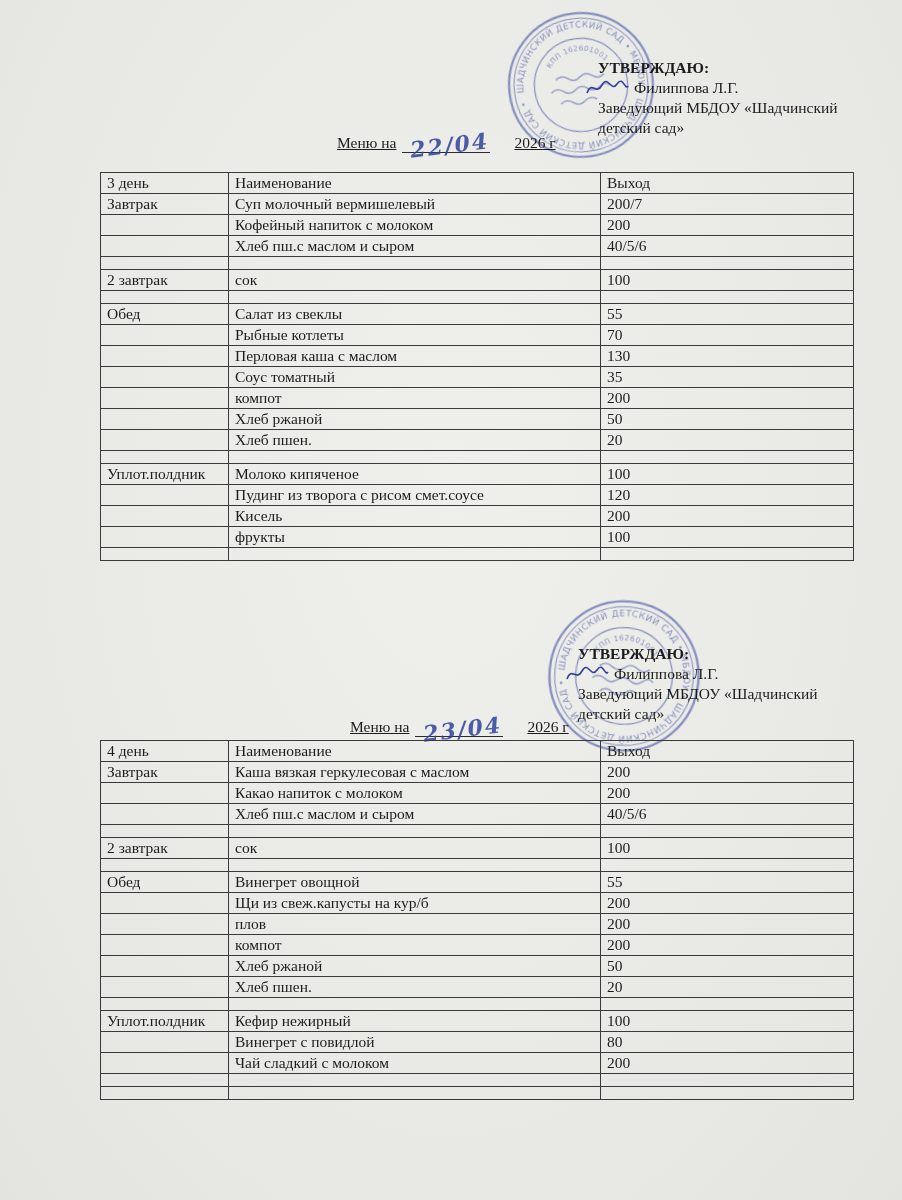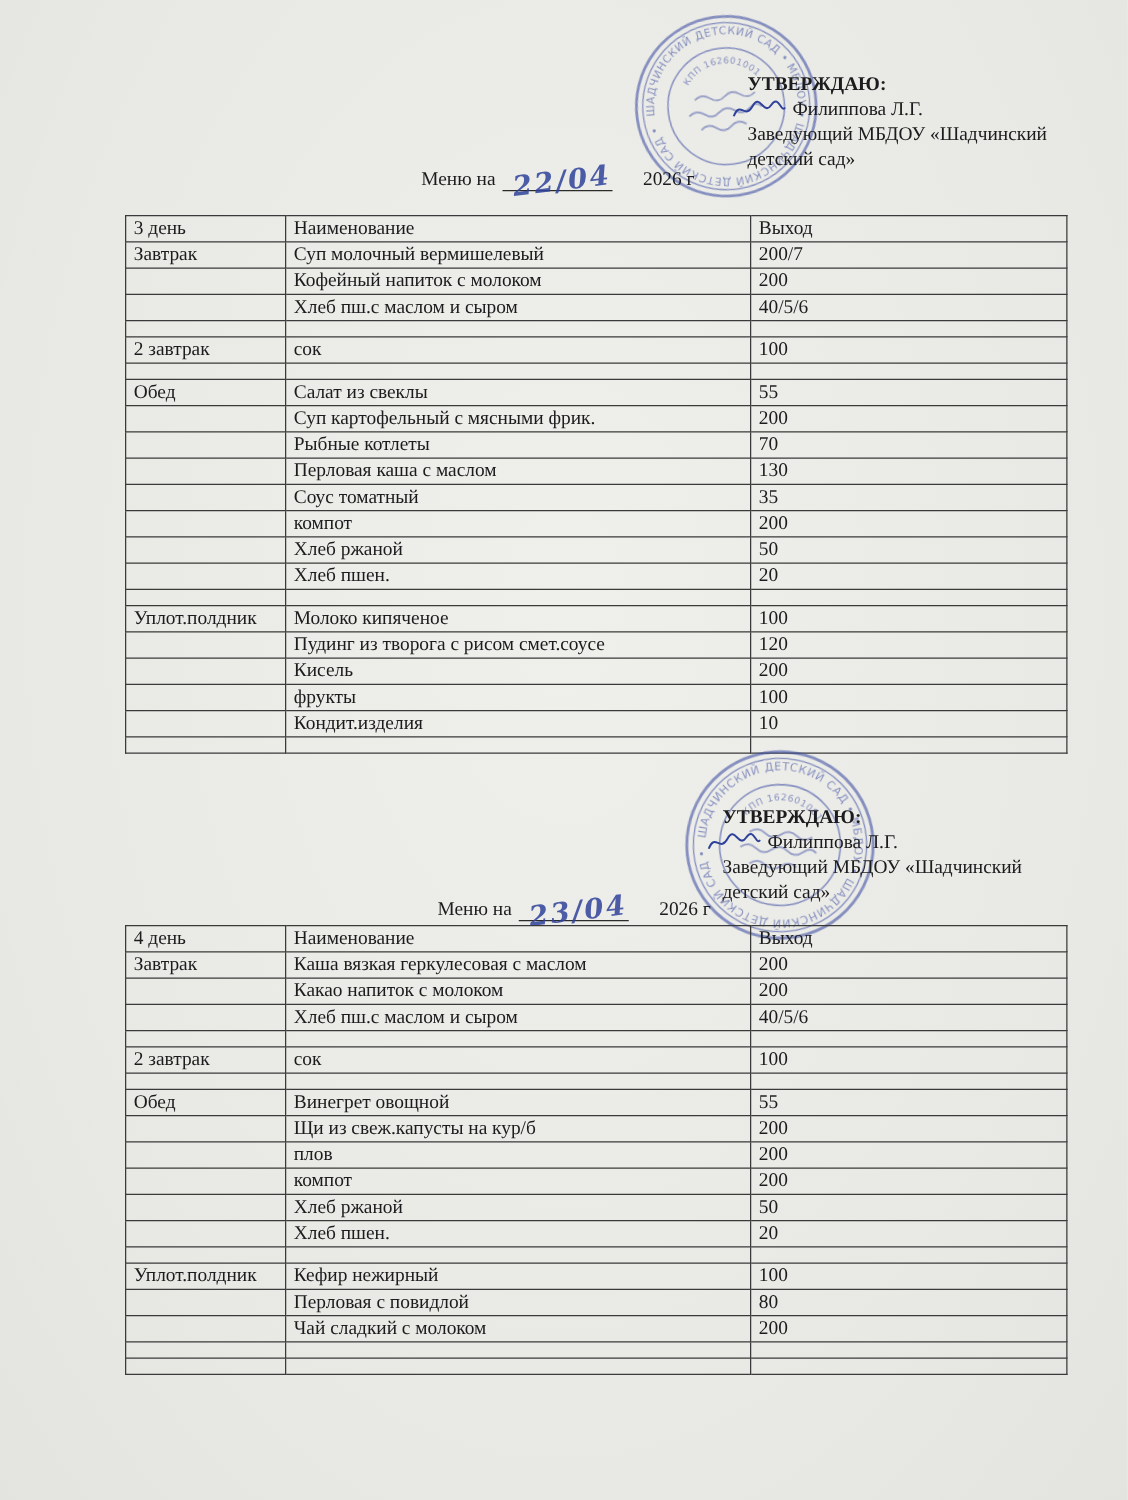--- a/index.html
+++ b/index.html
@@ -19,21 +19,21 @@
   .stamp{position:absolute;opacity:.58;filter:blur(.4px);}
   .stamp text{fill:#3c4da3;font-family:"DejaVu Sans", sans-serif;}
 
   
   .approval{position:absolute;font-size:15.5px;line-height:20px;}
   .approval-title{font-weight:bold;font-family:Liberation Serif, serif;}
   .approval-name-row{position:relative;padding-left:36px;}
   .signature{position:absolute;left:-14px;top:0px;}
 
   
-  .menu-line{position:absolute;font-size:15.5px;display:flex;align-items:center;}
+  .menu-line{position:absolute;font-size:15.5px;display:flex;align-items:flex-start;text-decoration:underline;}
   .menu-line .pre{margin-right:6px;}
   .menu-line .suf{margin-left:24px;}
   .date-slot{display:inline-block;width:88px;height:18px;border-bottom:1.2px solid #2b2b2b;position:relative;}
   .handwritten{
     position:absolute;left:8px;bottom:-6px;
     color:#2f429b;font-size:22px;font-style:italic;font-weight:bold;
     font-family:"DejaVu Serif", serif;letter-spacing:2px;
     transform:rotate(-7deg);opacity:.85;white-space:nowrap;
   }
 
@@ -152,25 +152,20 @@
             <td></td>
             <td></td>
           </tr>
           <tr>
             <td>Обед</td>
             <td>Салат из свеклы</td>
             <td>55</td>
           </tr>
           <tr>
             <td></td>
-            <td>Суп картофельный с мясными фрик.</td>
-            <td>200</td>
-          </tr>
-          <tr>
-            <td></td>
             <td>Рыбные котлеты</td>
             <td>70</td>
           </tr>
           <tr>
             <td></td>
             <td>Перловая каша с маслом</td>
             <td>130</td>
           </tr>
           <tr>
             <td></td>
@@ -209,25 +204,20 @@
           </tr>
           <tr>
             <td></td>
             <td>Кисель</td>
             <td>200</td>
           </tr>
           <tr>
             <td></td>
             <td>фрукты</td>
             <td>100</td>
-          </tr>
-          <tr>
-            <td></td>
-            <td>Кондит.изделия</td>
-            <td>10</td>
           </tr>
           <tr class="spacer-row">
             <td></td>
             <td></td>
             <td></td>
           </tr>
         </tbody>
     </table>
   </div>
 
@@ -353,21 +343,21 @@
             <td></td>
             <td></td>
           </tr>
           <tr>
             <td>Уплот.полдник</td>
             <td>Кефир нежирный</td>
             <td>100</td>
           </tr>
           <tr>
             <td></td>
-            <td>Перловая с повидлой</td>
+            <td>Винегрет с повидлой</td>
             <td>80</td>
           </tr>
           <tr>
             <td></td>
             <td>Чай сладкий с молоком</td>
             <td>200</td>
           </tr>
           <tr class="spacer-row">
             <td></td>
             <td></td>

